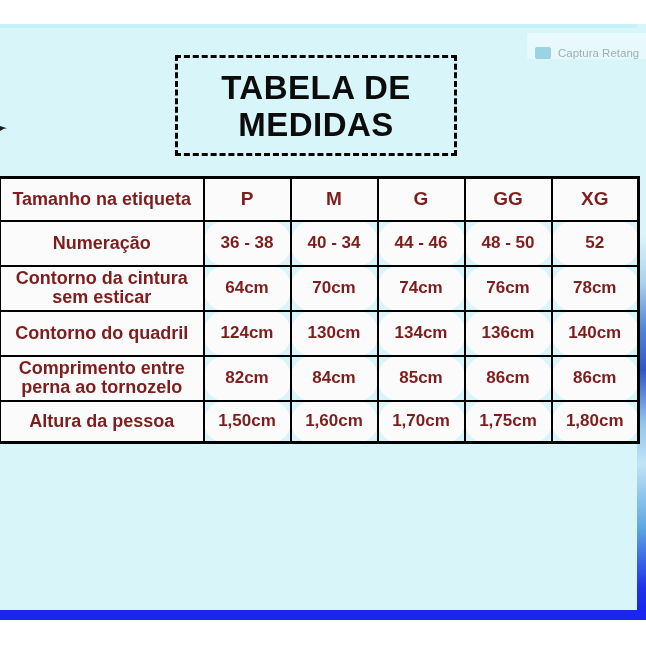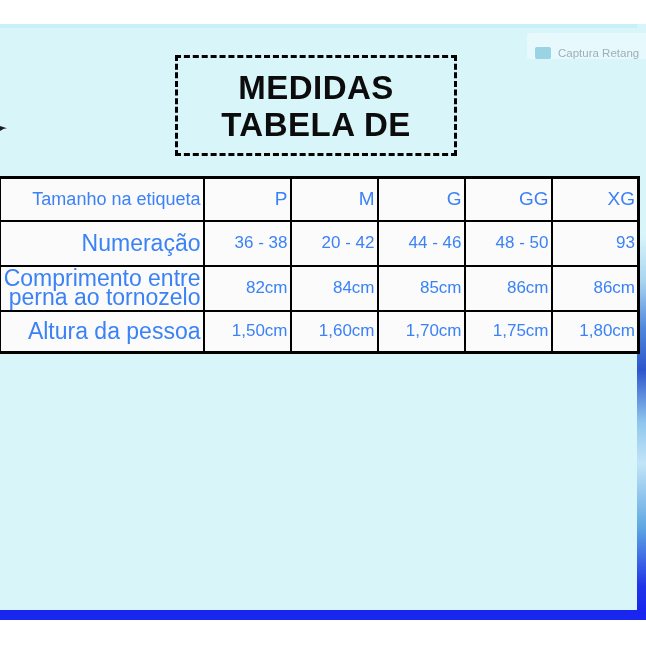--- a/index.html
+++ b/index.html
@@ -41,30 +41,30 @@
     color:#0c0c0c;letter-spacing:0.5px;
   }
   
   .size-table{
     position:absolute;left:-2px;top:176px;width:642px;
     border-collapse:collapse;table-layout:fixed;
     border:3px solid #000;
   }
   .size-table th,.size-table td{
     border:2px solid #000;padding:0 2px;box-sizing:border-box;
-    background:#fbfbfb;color:#3b82f6;text-align:right;vertical-align:middle;
-    font-weight:400;
+    background:#fbfbfb;color:#7f1d1d;text-align:center;vertical-align:middle;
+    font-weight:700;
   }
   .size-table col.c-label{width:204px;}
   .size-table col.c-size{width:87px;}
   th.hdr-label{font-size:18px;}
   th.hdr-size{font-size:19px;}
-  td.lbl{font-size:23px;line-height:19px;}
+  td.lbl{font-size:18px;line-height:19px;}
   td.lbl span{display:block;}
-  td.val{font-size:17px;}
+  td.val{font-size:17px;border-radius:21px;}
   tr.r-head{height:43px;}
   tr.r-std{height:45px;}
   tr.r-last{height:42px;}
 </style>
 </head>
 <body>
 
 <div class="screen">
 
   <div class="bg"></div>
@@ -72,22 +72,22 @@
   <div class="right-strip"></div>
 
   <div class="capture-ghost">
     <span class="cap-icon"></span>
     <span class="cap-label">Captura Retang</span>
   </div>
 
   <div class="edge-artifact"></div>
 
   <div class="title-box">
+    <div>TABELA DE</div>
     <div>MEDIDAS</div>
-    <div>TABELA DE</div>
   </div>
 
   <table class="size-table">
     <colgroup>
       <col class="c-label">
         <col class="c-size">
         <col class="c-size">
         <col class="c-size">
         <col class="c-size">
         <col class="c-size">
@@ -101,28 +101,50 @@
         <th class="hdr-size">GG</th>
         <th class="hdr-size">XG</th>
       </tr>
 
       <tr class="r-std">
         <td class="lbl">
           <span>Numeração</span>
             <span></span>
         </td>
         <td class="val">36 - 38</td>
-        <td class="val">20 - 42</td>
+        <td class="val">40 - 34</td>
         <td class="val">44 - 46</td>
         <td class="val">48 - 50</td>
-        <td class="val">93</td>
+        <td class="val">52</td>
       </tr>
 
 
+      <tr class="r-std">
+        <td class="lbl">
+          <span>Contorno da cintura</span>
+            <span>sem esticar</span>
+        </td>
+        <td class="val">64cm</td>
+        <td class="val">70cm</td>
+        <td class="val">74cm</td>
+        <td class="val">76cm</td>
+        <td class="val">78cm</td>
+      </tr>
 
+      <tr class="r-std">
+        <td class="lbl">
+          <span>Contorno do quadril</span>
+            <span></span>
+        </td>
+        <td class="val">124cm</td>
+        <td class="val">130cm</td>
+        <td class="val">134cm</td>
+        <td class="val">136cm</td>
+        <td class="val">140cm</td>
+      </tr>
 
 
       <tr class="r-std">
         <td class="lbl">
           <span>Comprimento entre</span>
             <span>perna ao tornozelo</span>
         </td>
         <td class="val">82cm</td>
         <td class="val">84cm</td>
         <td class="val">85cm</td>

